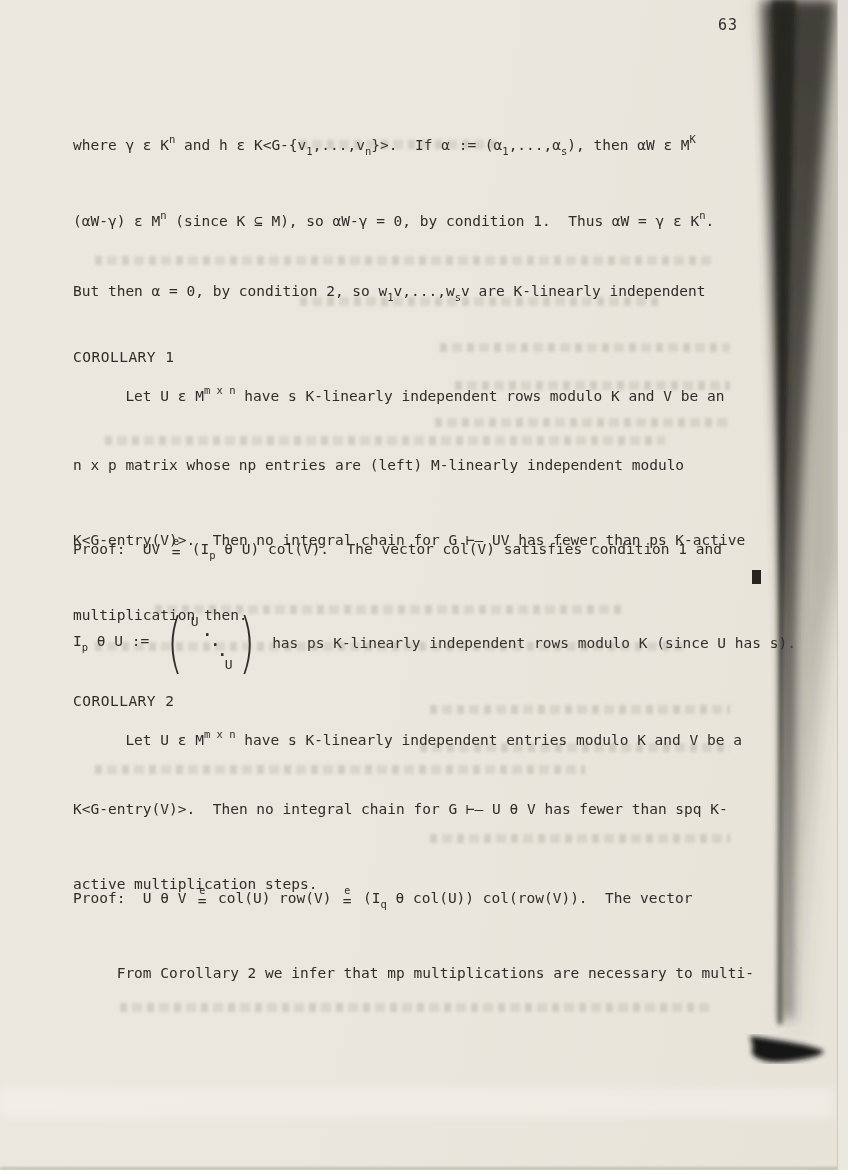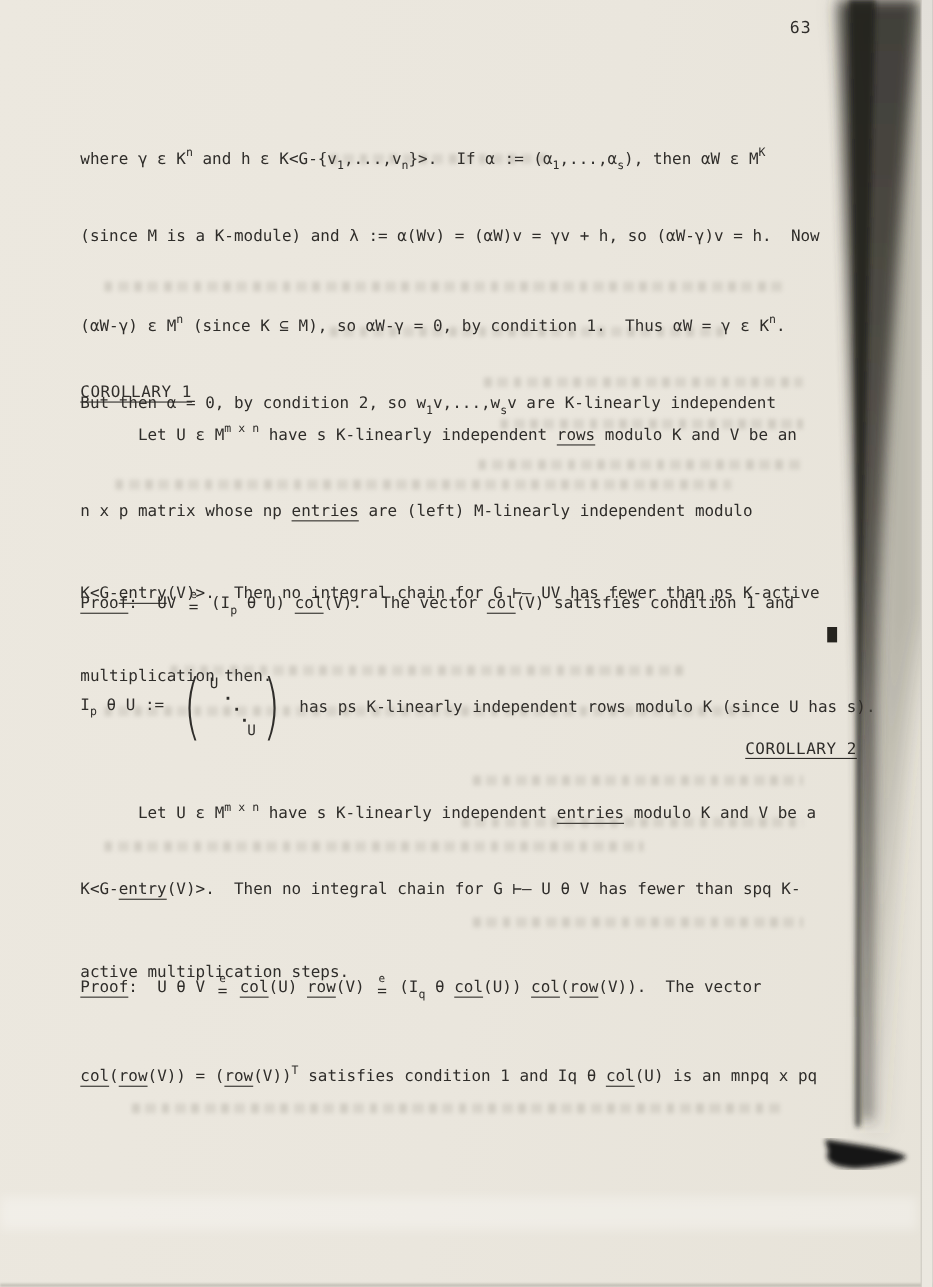--- a/index.html
+++ b/index.html
@@ -7,21 +7,21 @@
     position:relative; width:848px; height:1170px; margin:0 auto;
     background:linear-gradient(100deg,#ece8df 0%,#eae6dd 55%,#e7e3d9 100%);
     overflow:hidden;
     font-family:"DejaVu Sans Mono", monospace;
     color:#2f2d2a;
   }
   .page-number{position:absolute; left:718px; top:16px; font-size:15px; letter-spacing:1px;}
   .tblock{position:absolute; left:73px; width:706px; white-space:pre;}
   .tblock .line{height:38px; line-height:38px; font-size:14.5px; position:relative;}
   .lh37 .line{height:37px; line-height:37px;}
-  .ul{text-decoration:underline; text-underline-offset:4px; text-decoration-thickness:1.2px;}
+  .ul{text-underline-offset:4px; text-decoration-thickness:1.2px;}
   .sp{font-size:10.5px; vertical-align:7px; letter-spacing:0;}
   .sb{font-size:10.5px; vertical-align:-5px;}
   .eqe{display:inline-block; vertical-align:-3px; text-align:center; width:14px; line-height:normal;}
   .eqe .eqe-t{display:block; font-size:10px; line-height:9px;}
   .eqe .eqe-b{display:block; font-size:14.5px; line-height:12px;}
   .qed{display:inline-block; width:9px; height:14px; background:#26241f; vertical-align:-2px;}
   .qed-right{position:absolute; right:2px; top:11px;}
   .heading .line{letter-spacing:.5px;}
   
   .matrix-row{display:flex; align-items:center; height:74px; font-size:14.5px; white-space:pre;}
@@ -50,21 +50,20 @@
 </style>
 </head>
 <body>
 
 <div class="page" style="color: rgb(47, 45, 42);">
 
   <div class="page-number">63</div>
 
   <div class="tblock" style="top:82px;">
     <div class="line"><span>where γ ε K</span><span class="sp">n</span><span> and h ε K&lt;G-{v</span><span class="sb">1</span><span>,...,v</span><span class="sb">n</span><span>}&gt;.  If α := (α</span><span class="sb">1</span><span>,...,α</span><span class="sb">s</span><span>), then αW ε M</span><span class="sp">K</span></div>
-    <div class="line"><span>(since M is a K-module) and λ := α(Wv) = (αW)v = γv + h, so (αW-γ)v = h.  Now</span></div>
     <div class="line"><span>(αW-γ) ε M</span><span class="sp">n</span><span> (since K ⊆ M), so αW-γ = 0, by condition 1.  Thus αW = γ ε K</span><span class="sp">n</span><span>.</span></div>
     <div class="line"><span>But then α = 0, by condition 2, so w</span><span class="sb">1</span><span>v,...,w</span><span class="sb">s</span><span>v are K-linearly independent</span></div>
   </div>
 
   <div class="tblock heading" style="top:300px;">
     <div class="line"><span class="ul">COROLLARY 1</span></div>
   </div>
   <div class="tblock lh37" style="top:334px;">
     <div class="line"><span>      Let U ε M</span><span class="sp">m x n</span><span> have s K-linearly independent </span><span class="ul">rows</span><span> modulo K and V be an</span></div>
     <div class="line"><span>n x p matrix whose np </span><span class="ul">entries</span><span> are (left) M-linearly independent modulo</span></div>
@@ -85,32 +84,32 @@
           <span class="mdot d3">·</span>
           <span class="mU bot">U</span>
         </span>
         <span class="mparen">)</span>
       </span>
       <span><span> has ps K-linearly independent rows modulo K (since U has s).</span></span>
     </div>
     <span class="qed proof1-qed"></span>
   </div>
 
-  <div class="tblock heading" style="top:624px;text-align:right;">
+  <div class="tblock heading" style="top:644px;">
     <div class="line"><span class="ul">COROLLARY 2</span></div>
   </div>
   <div class="tblock lh37" style="top:678px;">
     <div class="line"><span>      Let U ε M</span><span class="sp">m x n</span><span> have s K-linearly independent </span><span class="ul">entries</span><span> modulo K and V be a</span></div>
     <div class="line"><span>K&lt;G-</span><span class="ul">entry</span><span>(V)&gt;.  Then no integral chain for G ⊢— U θ V has fewer than spq K-</span></div>
     <div class="line"><span>active multiplication steps.</span></div>
   </div>
 
   <div class="tblock lh37" style="top:842px;">
     <div class="line"><span class="ul">Proof</span><span>:  U θ V </span><span class="eqe"><span class="eqe-t">e</span><span class="eqe-b">=</span></span><span> </span><span class="ul">col</span><span>(U) </span><span class="ul">row</span><span>(V) </span><span class="eqe"><span class="eqe-t">e</span><span class="eqe-b">=</span></span><span> (I</span><span class="sb">q</span><span> θ </span><span class="ul">col</span><span>(U)) </span><span class="ul">col</span><span>(</span><span class="ul">row</span><span>(V)).  The vector</span></div>
-    <div class="line"><span class="ul">col</span><span>(</span><span class="ul">row</span><span>(V)) = (</span><span class="ul">row</span><span>(V))</span><span class="sp">T</span><span> satisfies condition 1 and Iq θ </span><span class="ul">col</span><span>(U) is an mnpq x pq</span></div>
+    <div class="line"><span>     From Corollary 2 we infer that mp multiplications are necessary to multi-</span></div>
   </div>
 
   <div class="smudge" style="left:300px;top:140px;width:200px;"></div>
   <div class="smudge" style="left:95px;top:256px;width:620px;"></div>
   <div class="smudge" style="left:300px;top:297px;width:360px;"></div>
   <div class="smudge" style="left:440px;top:343px;width:290px;"></div>
   <div class="smudge" style="left:455px;top:381px;width:275px;"></div>
   <div class="smudge" style="left:435px;top:418px;width:295px;"></div>
   <div class="smudge" style="left:105px;top:436px;width:560px;"></div>
   <div class="smudge" style="left:155px;top:605px;width:470px;"></div>

